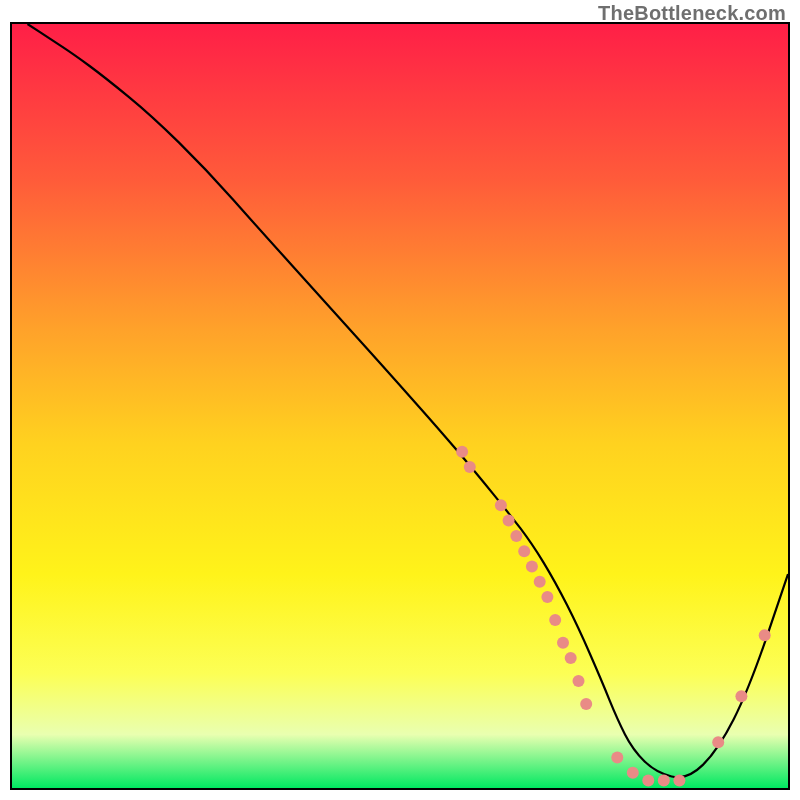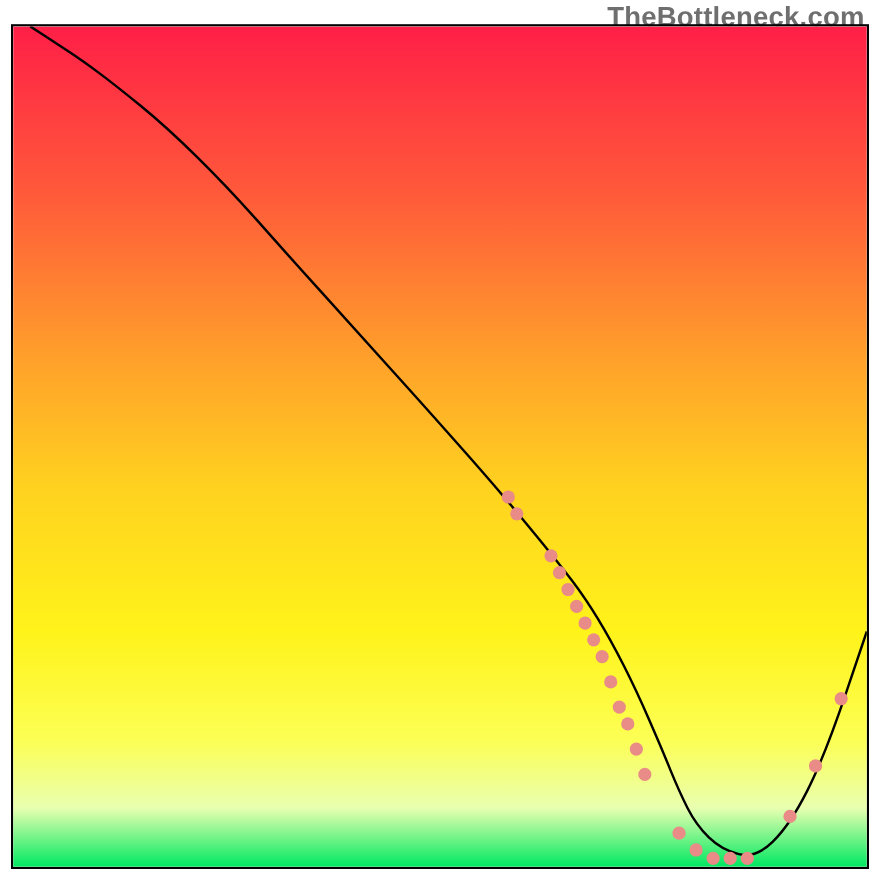--- a/index.html
+++ b/index.html
@@ -17,21 +17,21 @@
     top: 22px;
     width: 780px;
     height: 768px;
     border: 2px solid #000;
     box-sizing: border-box;
   }
   .watermark {
     position: absolute;
     top: 2px;
     right: 14px;
-    font-size: 25px;
+    font-size: 20px;
     font-weight: 600;
     color: #6f6f6f;
     letter-spacing: 0.2px;
   }
   .plot {
     position: absolute;
     left: 0;
     top: 0;
     width: 776px;
     height: 764px;

